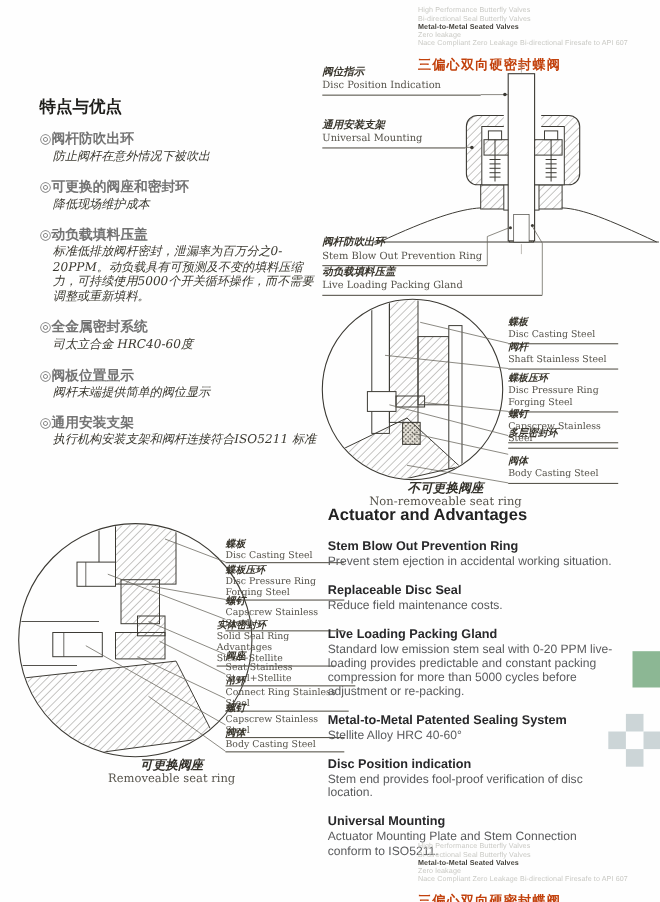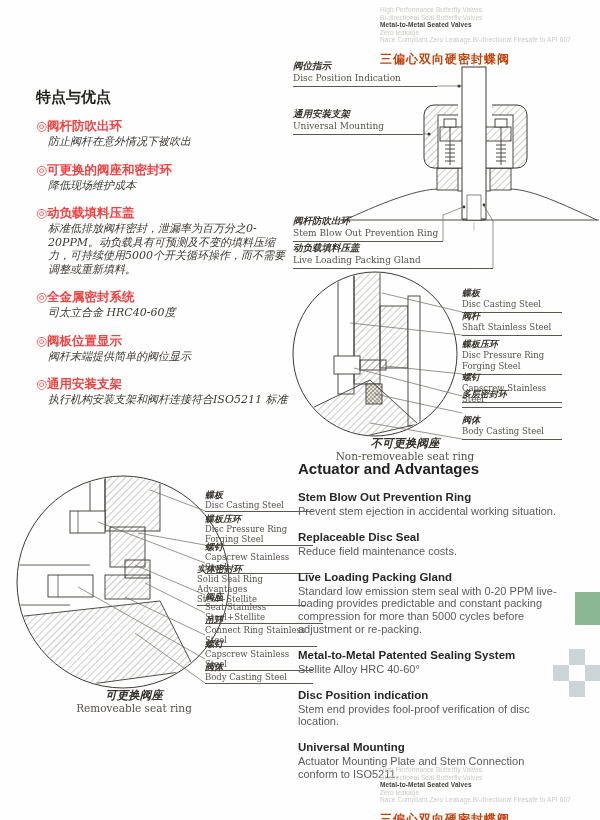--- a/index.html
+++ b/index.html
@@ -10,21 +10,21 @@
   
   .corner-block{position:absolute;left:380px;width:215px;}
   .corner-line{font:6.5px/7.6px "Liberation Sans",sans-serif;color:#c9c9c4;letter-spacing:.1px;}
   .corner-line.bold{color:#44423c;font-weight:bold;}
   .corner-title{font:bold 12px/14px "DejaVu Sans",sans-serif;color:#c2410c;margin-top:8px;letter-spacing:1px;}
 
   
   .zh-col{position:absolute;left:36px;top:88px;width:252px;}
   .zh-title{font:bold 15px/18px "DejaVu Sans",sans-serif;color:#1f1e1b;margin:0 0 12px 0;}
   .zh-item{margin-bottom:13px;}
-  .zh-head{font:bold 12.5px/16px "DejaVu Sans",sans-serif;color:#ef4444;}
+  .zh-head{font:bold 12.5px/16px "DejaVu Sans",sans-serif;color:#737373;}
   .zh-desc{font:italic 11px/13.5px "DejaVu Serif",serif;color:#3a382f;margin-left:12px;margin-top:1px;}
 
   
   .dlabel{position:absolute;border-bottom:1px solid #5a574e;padding-bottom:2px;}
   .dl-zh{font:italic bold 9.5px/12px "DejaVu Serif",serif;color:#38352c;}
   .dl-en{font:9px/12px "DejaVu Serif",serif;color:#55524a;}
   .dlabel.md .dl-zh{font:italic bold 9px/11px "DejaVu Serif",serif;}
   .dlabel.md .dl-en{font:8.5px/11px "DejaVu Serif",serif;}
   .dlabel.xs{padding-bottom:1px;}
   .dlabel.xs .dl-zh{font:italic bold 9px/10px "DejaVu Serif",serif;}
@@ -274,21 +274,21 @@
 </div>
 <div class="dlabel xs" style="left:205px;top:639px;width:108px">
   <div class="dl-zh">螺钉</div>
   <div class="dl-en">Capscrew Stainless Steel</div>
 </div>
 <div class="dlabel xs" style="left:205px;top:662px;width:108px">
   <div class="dl-zh">阀体</div>
   <div class="dl-en">Body Casting Steel</div>
 </div>
 
-<div class="cap" style="left:49px;top:689px;width:170px">
+<div class="cap" style="left:71px;top:689px;width:170px">
   <div class="cap-zh">可更换阀座</div>
   <div class="cap-en">Removeable seat ring</div>
 </div>
 
 <div class="en-col">
   <h2 class="en-title">Actuator and Advantages</h2>
 
   <div class="en-item">
     <div class="en-head">Stem Blow Out Prevention Ring</div>
     <div class="en-desc">Prevent stem ejection in accidental working situation.</div>

